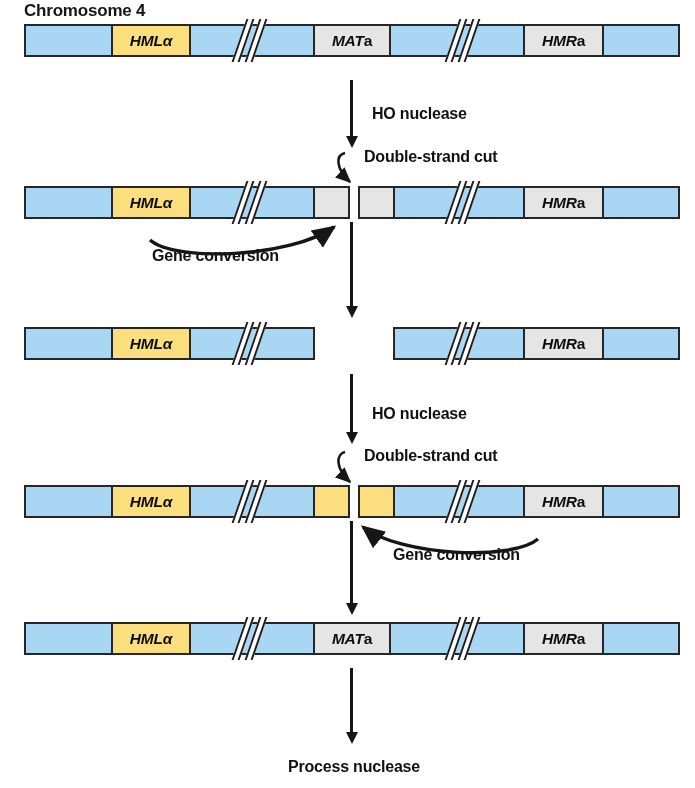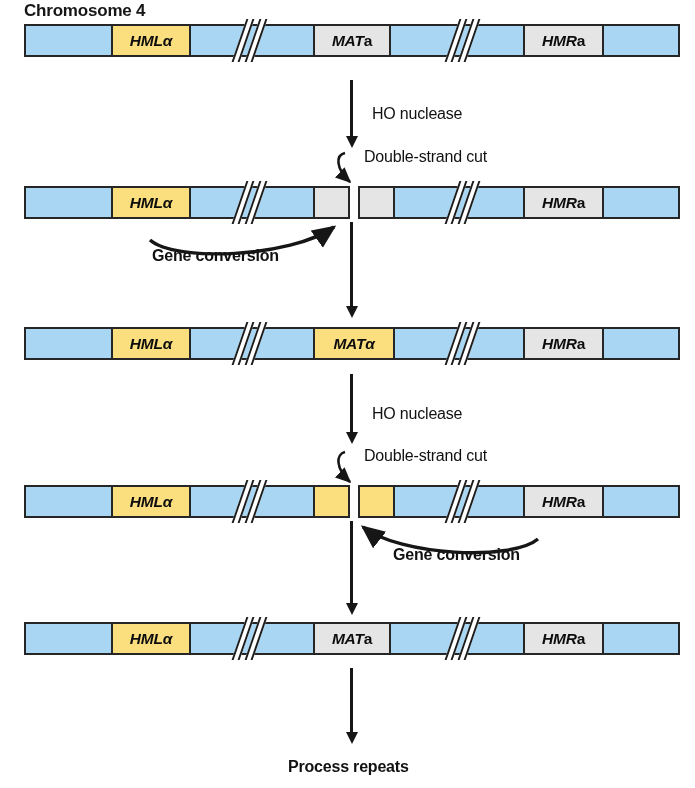--- a/index.html
+++ b/index.html
@@ -103,21 +103,21 @@
     left: 50%;
     bottom: -10px;
     transform: translateX(-50%);
     border-left: 6.5px solid transparent;
     border-right: 6.5px solid transparent;
     border-top: 12px solid #161616;
   }
   .step-label {
     position: absolute;
     font-size: 16px;
-    font-weight: normal;
+    font-weight: bold;
     color: #111111;
     white-space: nowrap;
     letter-spacing: -0.2px;
     text-align: center;
   }
   .conv-label {
     position: absolute;
     font-size: 16px;
     font-weight: bold;
     color: #111111;
@@ -205,23 +205,20 @@
 
   <div class="v-arrow" style="left:350px; top:222px; height:86px;"></div>
 
   <div class="chrom-row" style="top:327px;height:33px;">
     <div class="row-shadow" style="top:33px;"></div>
     <div class="seg blue" style="left:0px;   width:89px;  height:33px;"></div>
     <div class="seg yellow" style="left:87px;  width:80px;  height:33px;">
       <div class="seg-label">HMLα</div>
     </div>
     <div class="seg blue" style="left:165px; width:126px; height:33px;"></div>
-    <div class="seg yellow" style="left:289px; width:82px;  height:33px;">
-      <div class="seg-label">MATα</div>
-    </div>
     <div class="seg blue" style="left:369px; width:132px; height:33px;"></div>
     <div class="seg red" style="left:499px; width:81px;  height:33px;">
       <div class="seg-label"><span>HMR</span><span class="upright">a</span></div>
     </div>
     <div class="seg blue" style="left:578px; width:78px;  height:33px;"></div>
     <div class="break" style="left:213px;height:43px;">
       <div class="slash" style="left:2px;  height:43px;"></div>
       <div class="slash" style="left:15px; height:43px;"></div>
     </div>
     <div class="break" style="left:426px;height:43px;">
@@ -281,21 +278,21 @@
       <div class="slash" style="left:2px;  height:43px;"></div>
       <div class="slash" style="left:15px; height:43px;"></div>
     </div>
     <div class="break" style="left:426px;height:43px;">
       <div class="slash" style="left:2px;  height:43px;"></div>
       <div class="slash" style="left:15px; height:43px;"></div>
     </div>
   </div>
 
   <div class="v-arrow" style="left:350px; top:668px; height:66px;"></div>
-  <div class="final-label" style="left:288px; top:758px;">Process repeats</div>
+  <div class="final-label" style="left:288px; top:758px;">Process nuclease</div>
 
   <svg class="overlay" viewBox="0 0 695 788">
     <defs>
       <marker id="ah" markerWidth="9" markerHeight="9" refX="6.2" refY="3.1" orient="auto" markerUnits="strokeWidth">
         <path d="M0,0 L7,3.1 L0,6.2 z" fill="#161616"></path>
       </marker>
       <marker id="ah2" markerWidth="9" markerHeight="9" refX="6.2" refY="3.1" orient="auto" markerUnits="strokeWidth">
         <path d="M0,0 L7,3.1 L0,6.2 z" fill="#161616"></path>
       </marker>
       <marker id="ahsm" markerWidth="8" markerHeight="8" refX="5.4" refY="2.7" orient="auto" markerUnits="strokeWidth">

